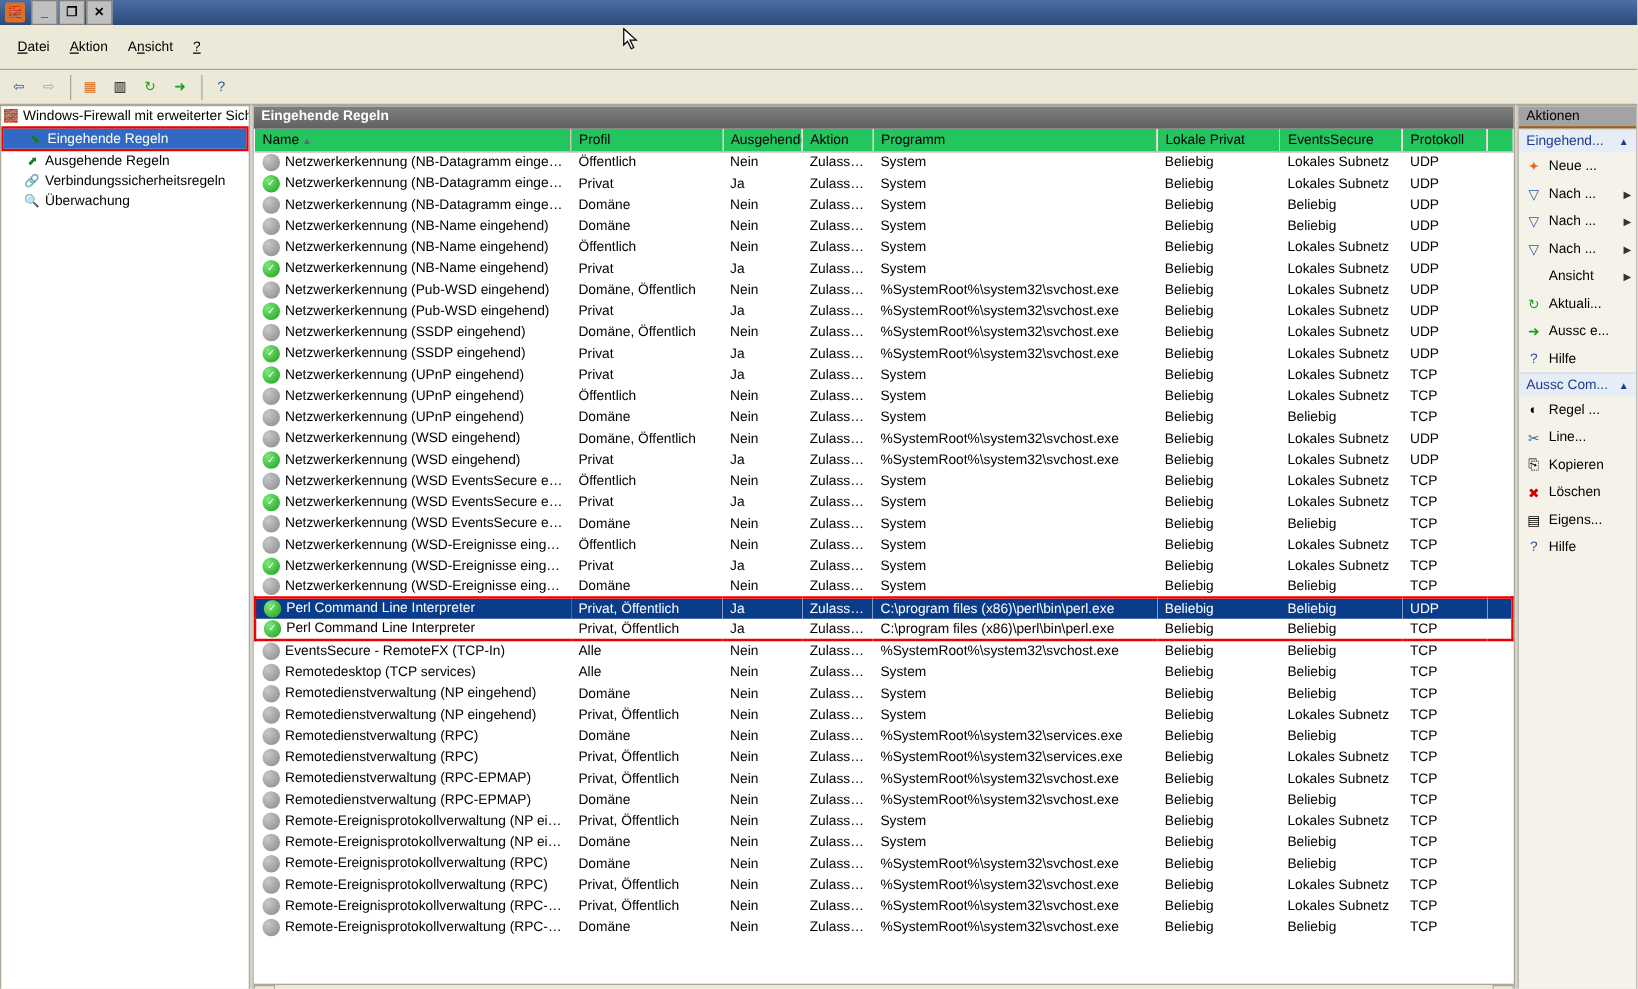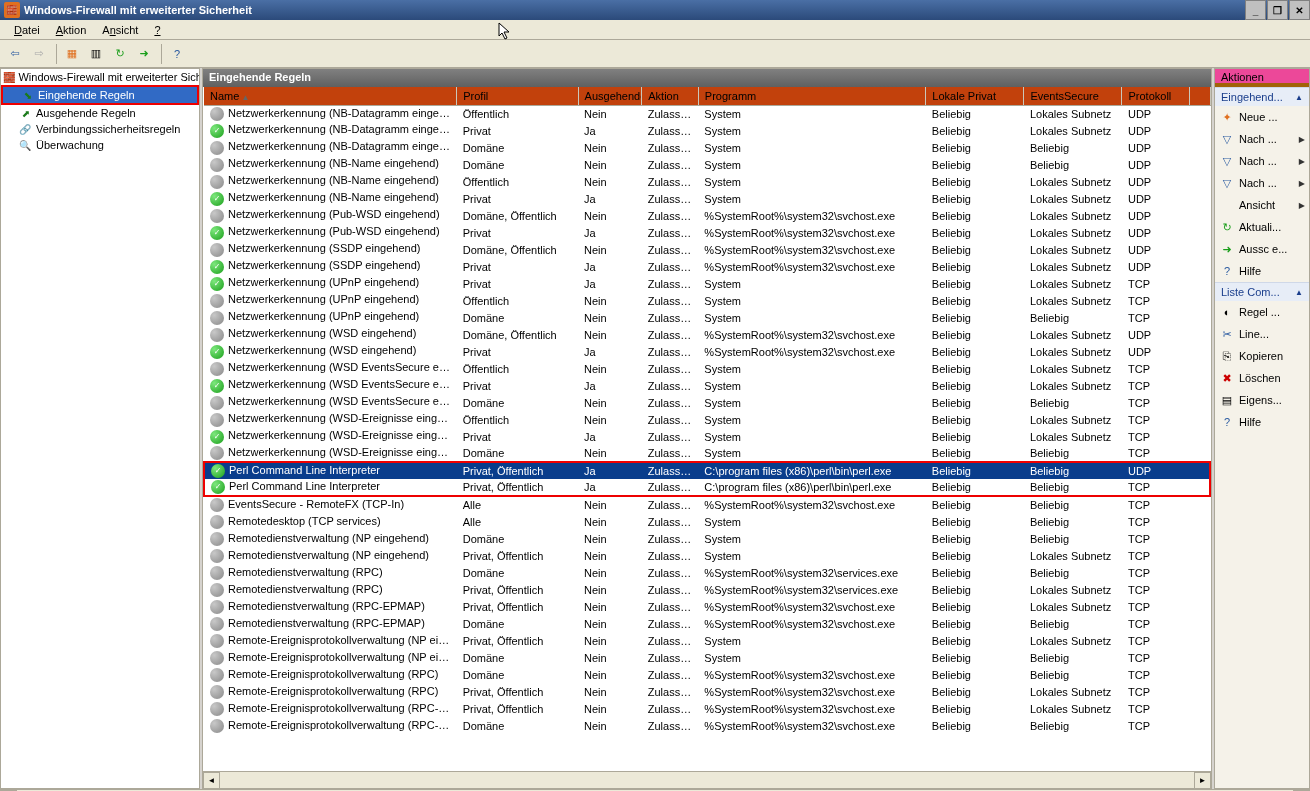--- a/index.html
+++ b/index.html
@@ -6,21 +6,21 @@
 body { font-family: "Segoe UI", Tahoma, sans-serif; font-size: 11px; background: #d6d3ce; overflow: hidden; width: 1310px; height: 791px; position: relative; }
 
 
 .titlebar { height: 20px; background: linear-gradient(to bottom, #4a6fa5, #2b4a7a); color: #fff; display: flex; align-items: center; padding-left: 4px; }
 .titlebar .app-icon { width: 16px; height: 16px; background: #e07020; border-radius: 2px; margin-right: 4px; display: flex; align-items: center; justify-content: center; font-size: 9px; }
 .titlebar .title { font-weight: bold; flex: 1; }
 .titlebar .win-controls { display: flex; }
 .titlebar .win-btn { width: 21px; height: 20px; background: #c0c0c0; border: 1px solid #808080; margin-left: 1px; display: flex; align-items: center; justify-content: center; color: #000; font-size: 10px; font-weight: bold; cursor: pointer; }
 
 
-.menubar { height: 20px; background: #ece9d8; display: flex; align-items: center; padding-left: 6px; border-bottom: 1px solid #aca899; }
+.menubar { height: 36px; background: #ece9d8; display: flex; align-items: center; padding-left: 6px; border-bottom: 1px solid #aca899; }
 .menubar .menu-item { padding: 2px 8px; cursor: pointer; }
 .menubar .menu-item span.ul { text-decoration: underline; }
 
 
 .toolbar { height: 28px; background: #ece9d8; display: flex; align-items: center; padding-left: 4px; border-bottom: 1px solid #aca899; }
 .toolbar .tb-btn { width: 22px; height: 22px; border: 1px solid transparent; margin-right: 2px; display: flex; align-items: center; justify-content: center; cursor: pointer; font-size: 11px; }
 .toolbar .sep { width: 1px; height: 20px; background: #aca899; margin: 0 4px; }
 
 
 .main { display: flex; height: 721px; }
@@ -32,38 +32,38 @@
 .tree-item.selected { background: #316ac5; color: #fff; }
 .tree-indent { padding-left: 18px; }
 .tree-pane .red-box { border: 2px solid #e00; margin: 0; }
 
 
 .center-pane { flex: 1; display: flex; flex-direction: column; border: 1px solid #aca899; background: #fff; margin-left: 2px; overflow: hidden; }
 .center-header { height: 18px; background: linear-gradient(to bottom, #808080, #606060); color: #fff; font-weight: bold; padding: 2px 6px; }
 
 .grid-wrapper { flex: 1; overflow: auto; position: relative; }
 table { border-collapse: collapse; width: 100%; table-layout: fixed; }
-th { background: #c2410c; text-align: left; font-weight: normal; padding: 2px 6px; border-right: 1px solid #cac7ba; border-bottom: 1px solid #aca899; position: sticky; top: 0; height: 18px; white-space: nowrap; overflow: hidden; margin-left: 40px; }
+th { background: #22c55e; text-align: left; font-weight: normal; padding: 2px 6px; border-right: 1px solid #cac7ba; border-bottom: 1px solid #aca899; position: sticky; top: 0; height: 18px; white-space: nowrap; overflow: hidden; margin-left: 40px; }
 th.sorted::after { content: " ▲"; font-size: 8px; color: #666; }
 td { padding: 1px 6px; white-space: nowrap; overflow: hidden; text-overflow: ellipsis; height: 17px; }
 tr.selected { background: #093d8c; color: #fff; }
 tr.red-frame-top td { border-top: 2px solid #e00; }
 tr.red-frame-bot td { border-bottom: 2px solid #e00; }
 tr.red-frame td:first-child { border-left: 2px solid #e00; }
 tr.red-frame td:last-child { border-right: 2px solid #e00; }
 
 .status-icon { display: inline-block; width: 14px; height: 14px; border-radius: 50%; margin-right: 4px; vertical-align: middle; }
 .status-on { background: radial-gradient(circle at 30% 30%, #7de87d, #1a9e1a); }
 .status-off { background: radial-gradient(circle at 30% 30%, #c8c8c8, #888); }
 .status-icon::after { content: "✓"; color: #fff; font-size: 8px; display: block; text-align: center; line-height: 14px; }
 .status-off::after { content: ""; }
 
 
 .actions-pane { width: 96px; background: #f5f2e9; border: 1px solid #aca899; margin-left: 2px; display: flex; flex-direction: column; overflow: hidden; }
-.actions-header { height: 18px; background: #ec4899; border-bottom: 4px solid #a16207; font-weight: normal; padding: 2px 6px; }
+.actions-header { height: 18px; background: #a3a3a3; border-bottom: 2px solid #a16207; font-weight: normal; padding: 2px 6px; }
 .actions-section-hd { background: #e7edf7; color: #1a3e8c; padding: 3px 6px; font-size: 11px; display: flex; justify-content: space-between; align-items: center; border-top: 1px solid #cfd8e8; }
 .actions-section-hd .arr { font-size: 8px; }
 .action-item { display: flex; align-items: center; padding: 3px 4px; cursor: pointer; }
 .action-item .a-icon { width: 16px; height: 16px; margin-right: 4px; display: flex; align-items: center; justify-content: center; font-size: 11px; }
 .action-item .a-label { white-space: nowrap; overflow: hidden; text-overflow: ellipsis; flex: 1; }
 .action-item .a-arr { font-size: 8px; color: #333; margin-left: 2px; }
 
 
 .bottom-scroll { height: 17px; background: #ece9d8; border-top: 1px solid #aca899; position: relative; }
 .bottom-scroll .sb-btn { position: absolute; width: 17px; height: 17px; background: #ece9d8; border: 1px solid #aca899; display: flex; align-items: center; justify-content: center; font-size: 8px; }
@@ -80,21 +80,20 @@
 .c-red { color: #c00; }
 .c-blue { color: #2a5aa0; }
 .c-green { color: #1a9e1a; }
 .c-orange { color: #e07020; }
 </style>
 </head>
 <body>
 
 <div class="titlebar">
   <div class="app-icon">🧱</div>
-  <div class="title">Windows-Firewall mit erweiterter Sicherheit</div>
   <div class="win-controls">
     <div class="win-btn">_</div>
     <div class="win-btn">❐</div>
     <div class="win-btn">✕</div>
   </div>
 </div>
 
 <div class="menubar">
   <div class="menu-item"><span class="ul">D</span><span id="mf">atei</span></div>
   <div class="menu-item"><span class="ul">A</span>ktion</div>
@@ -638,21 +637,21 @@
         <div class="action-item">
           <span class="a-icon c-green">➜</span>
           <span class="a-label">Aussc e...</span>
         </div>
         <div class="action-item">
           <span class="a-icon c-blue">?</span>
           <span class="a-label">Hilfe</span>
         </div>
       </div>
     <div class="actions-section-hd">
-      <span>Liste Com...</span>
+      <span>Aussc Com...</span>
       <span class="arr">▲</span>
     </div>
     <div id="actions2">
         <div class="action-item">
           <span class="a-icon ">◐</span>
           <span class="a-label">Regel ...</span>
         </div>
         <div class="action-item">
           <span class="a-icon c-blue">✂</span>
           <span class="a-label">Line...</span>

